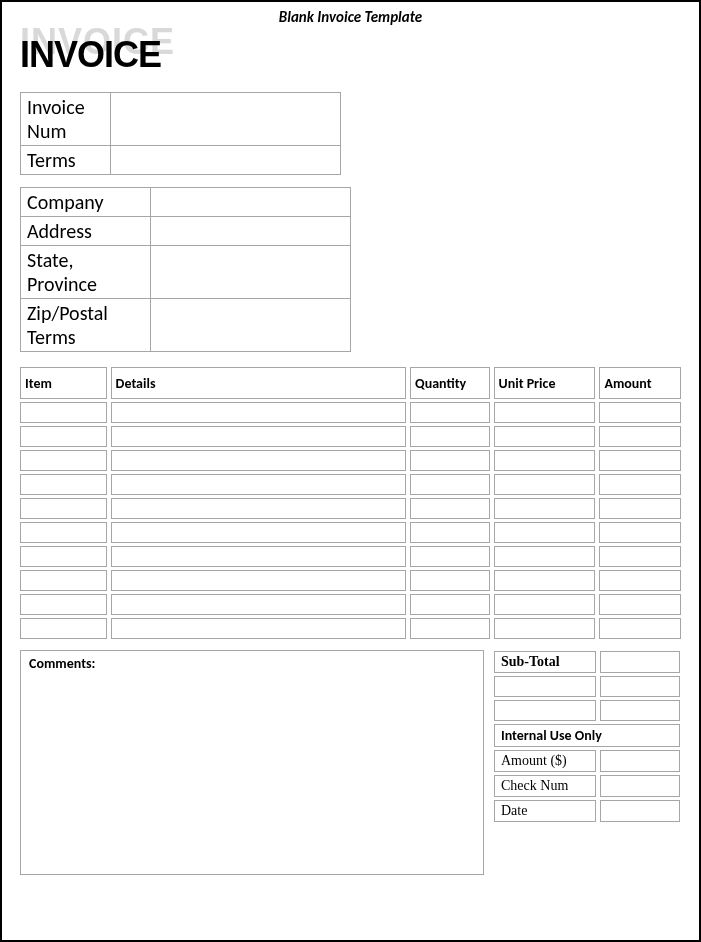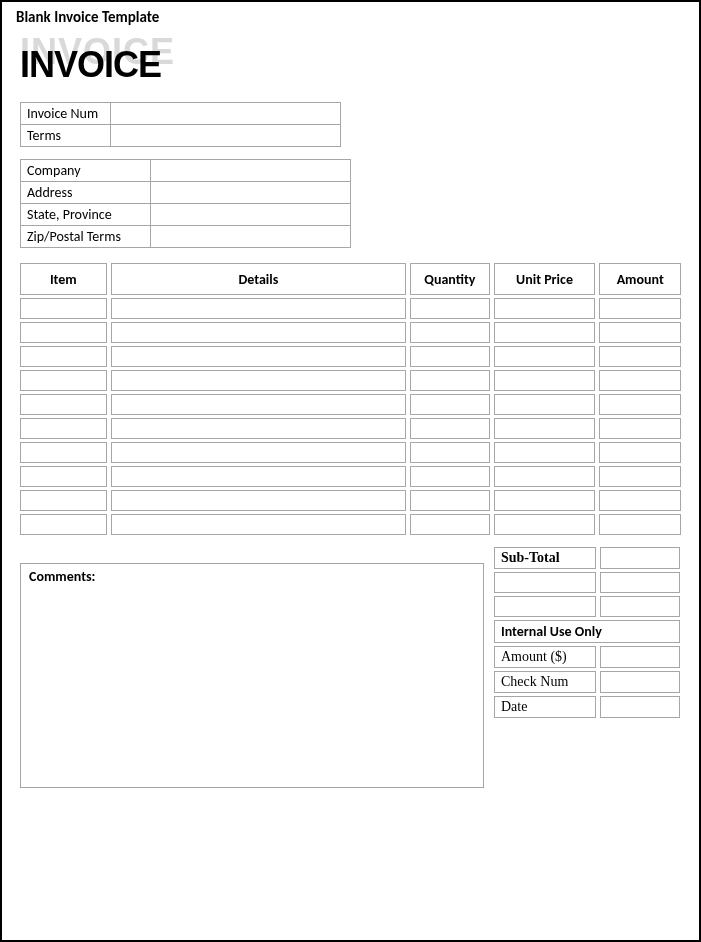--- a/index.html
+++ b/index.html
@@ -10,24 +10,25 @@
     color: #000;
     background: #fff;
   }
   .page {
     width: 701px; height: 942px;
     border: 2px solid #000;
     padding: 6px 14px 14px 14px;
     position: relative;
   }
   .top-label {
-    text-align: left;
+    text-align: center;
     font-weight: bold;
+    font-style: italic;
     font-size: 15px;
-    margin-bottom: 12px;
+    margin-bottom: 2px;
   }
   .logo {
     font-family: "Arial Black", Arial, sans-serif;
     font-weight: 900;
     font-size: 36px;
     letter-spacing: -1px;
     position: relative;
     height: 50px;
     margin-bottom: 14px;
     margin-left: 4px;
@@ -45,21 +46,21 @@
   }
   .field-block {
     border-collapse: collapse;
     margin-left: 4px;
     margin-bottom: 12px;
   }
   .field-block td {
     border: 1px solid #a6a6a6;
     padding: 2px 6px;
     height: 20px;
-    font-size: 14px;
+    font-size: 20px;
     vertical-align: middle;
   }
   .field-block .lab { width: 90px; }
   .field-block .val { width: 230px; }
   .field-block.block2 .lab { width: 130px; }
   .field-block.block2 .val { width: 200px; }
   .field-block.block3 .lab { width: 120px; }
   .field-block.block3 .val { width: 215px; }
 
   .items-wrap { margin: 6px 0 0 0; }
@@ -70,38 +71,38 @@
     table-layout: fixed;
   }
   table.items th, table.items td {
     border: 1px solid #a6a6a6;
     height: 21px;
     padding: 2px 4px;
     font-size: 14px;
   }
   table.items th {
     font-weight: bold;
-    text-align: center;
+    text-align: left;
     height: 32px;
   }
   .col-item   { width: 85px; }
   .col-details{ width: 290px; }
   .col-qty    { width: 78px; }
   .col-price  { width: 100px; }
   .col-amt    { width: 80px; }
 
   .bottom-area {
     display: flex;
     margin-top: 6px;
   }
   .comments {
     flex: 1;
     border: 1px solid #a6a6a6;
     height: 225px;
-    margin: 19px 6px 0 4px;
+    margin: 2px 6px 0 4px;
     padding: 4px 8px;
     font-weight: bold;
   }
   .totals {
     width: 194px;
     margin-right: 1px;
   }
   table.tot {
     border-collapse: separate;
     border-spacing: 4px 3px;

